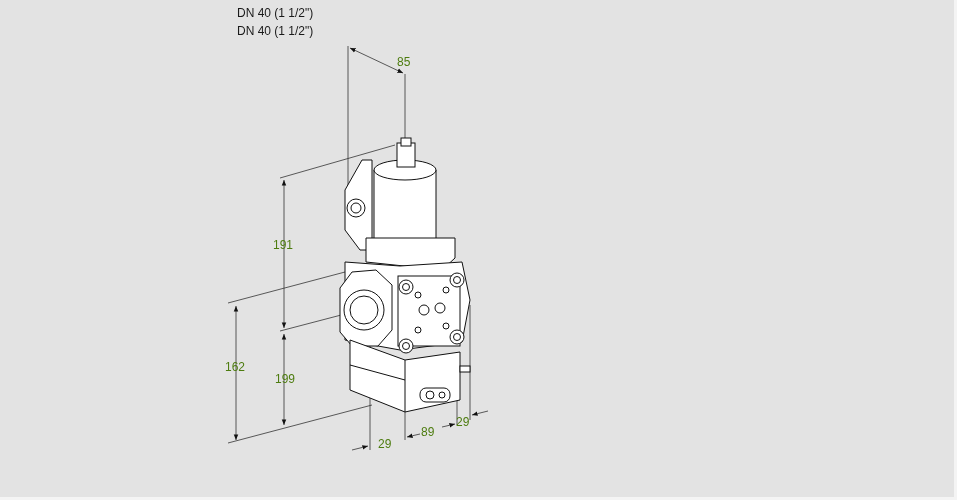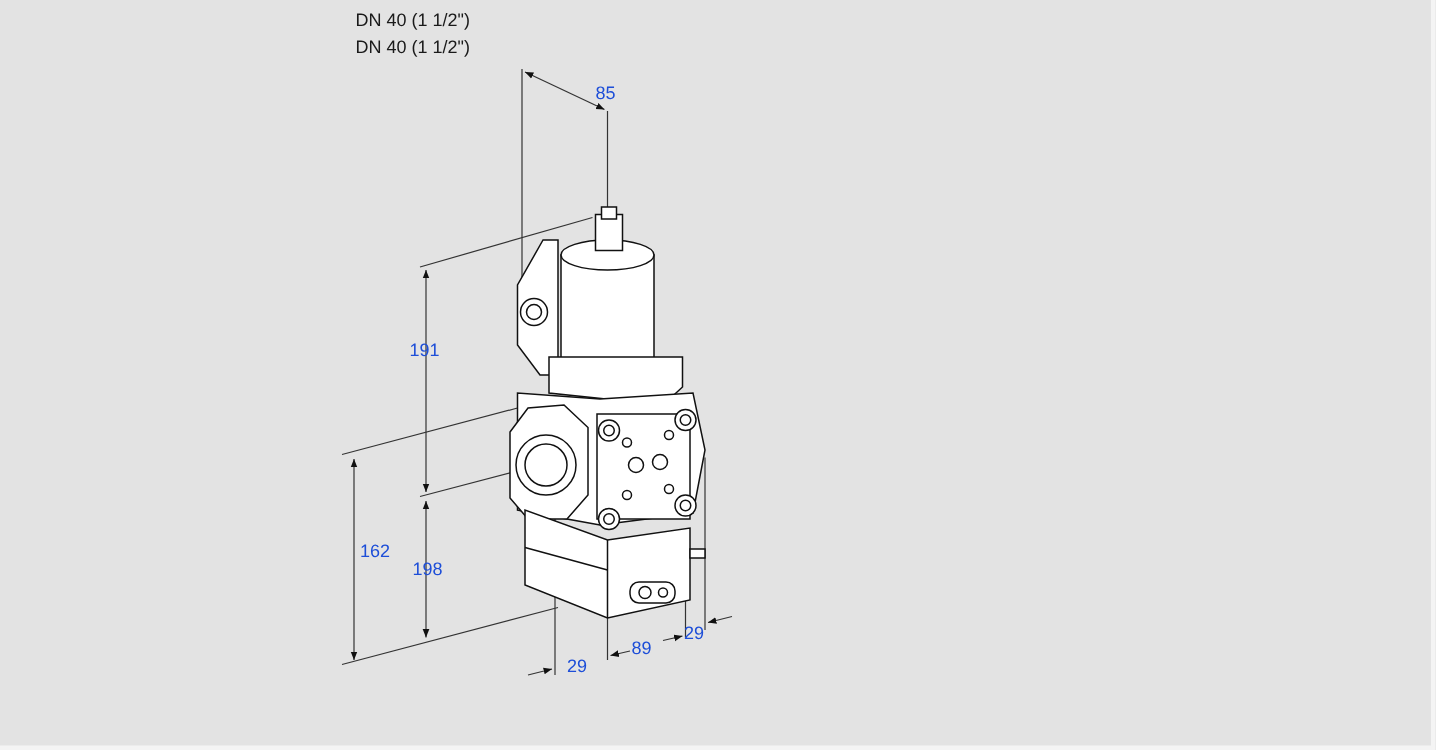--- a/index.html
+++ b/index.html
@@ -1,19 +1,19 @@
 <!DOCTYPE html>
 <html><head>
 <meta charset="utf-8">
 <style>
   html,body{margin:0;padding:0;}
   body{width:957px;height:500px;background:#f4f4f4;position:relative;overflow:hidden;font-family:"Liberation Sans",sans-serif;}
   #canvas{position:absolute;left:0;top:0;width:954px;height:497px;background:#e3e3e3;}
   .title{position:absolute;left:237px;font-size:12px;color:#1a1a1a;white-space:nowrap;}
-  .dim{position:absolute;font-size:12px;color:#1d4ed8;white-space:nowrap;}
+  .dim{position:absolute;font-size:12px;color:#4d7c0f;white-space:nowrap;}
   svg{position:absolute;left:0;top:0;}
 </style>
 </head>
 <body>
 
 <div id="canvas">
 
   <div class="title" style="top:6px;">DN 40 (1 1/2")</div>
   <div class="title" style="top:24px;">DN 40 (1 1/2")</div>
 
@@ -94,19 +94,19 @@
       <line x1="405" y1="360" x2="405" y2="412"></line>
       <rect x="420" y="388" width="30" height="14" rx="6"></rect>
       <circle cx="430" cy="395" r="4"></circle>
         <circle cx="442" cy="395" r="3"></circle>
 
       <rect x="460" y="366" width="10" height="6"></rect>
     </g>
   </svg>
 
   <div class="dim" style="left:397px;top:55px;">85</div>
-  <div class="dim" style="left:273px;top:226px;">191</div>
-  <div class="dim" style="left:240px;top:360px;text-align:right;">162</div>
-  <div class="dim" style="left:275px;top:372px;">198</div>
+  <div class="dim" style="left:273px;top:238px;">191</div>
+  <div class="dim" style="left:225px;top:360px;text-align:right;">162</div>
+  <div class="dim" style="left:275px;top:372px;">199</div>
   <div class="dim" style="left:378px;top:437px;">29</div>
   <div class="dim" style="left:421px;top:425px;">89</div>
   <div class="dim" style="left:456px;top:415px;">29</div>
 </div>
 
 </body></html>

